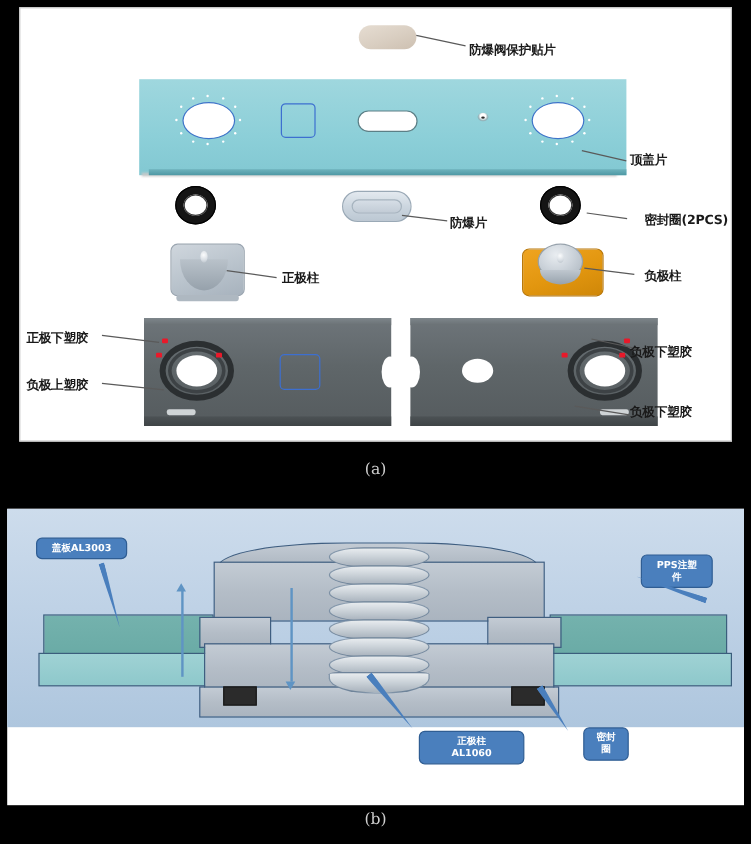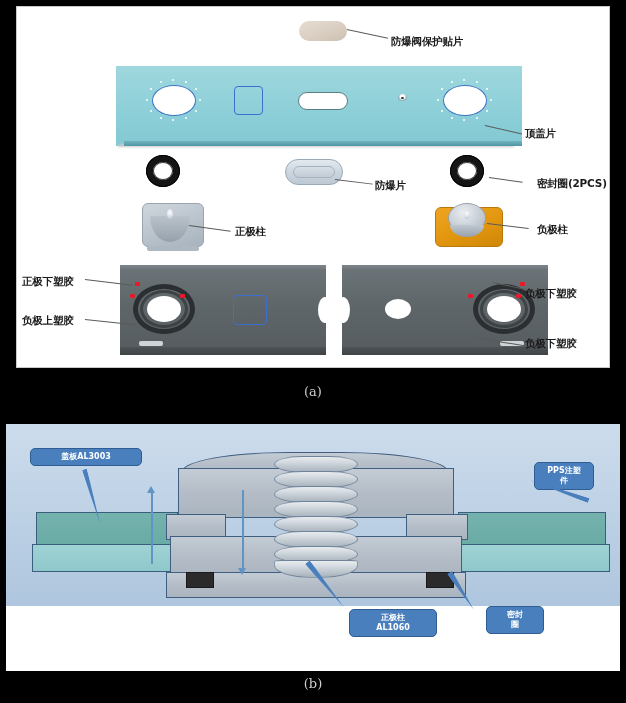--- a/index.html
+++ b/index.html
@@ -448,32 +448,32 @@
       </div>
 
       <div class="seal-blk" style="left:180px; top:148px; width:28px; height:16px;"></div>
       <div class="seal-blk" style="left:420px; top:148px; width:28px; height:16px;"></div>
 
       <div class="arrow-line" style="left:145px; top:68px; height:72px;"></div>
       <div class="arrow-head up" style="left:141px; top:62px;"></div>
       <div class="arrow-line" style="left:236px; top:66px; height:78px;"></div>
       <div class="arrow-head down" style="left:232px; top:144px;"></div>
 
-      <div class="callout" style="left:24px; top:24px; width:112px;">盖板AL3003</div>
+      <div class="callout" style="left:24px; top:24px; width:76px;">盖板AL3003</div>
       <div class="callout-tail" style="left:76px; top:46px; width:5px; height:56px; transform: rotate(-16deg); clip-path: polygon(0 0, 100% 0, 50% 100%);"></div>
 
       <div class="callout" style="left:528px; top:38px; width:60px;">PPS注塑
 件</div>
       <div class="callout-tail" style="left:525px; top:54px; width:62px; height:5px; transform: rotate(19deg); clip-path: polygon(0 50%, 100% 0, 100% 100%);"></div>
 
       <div class="callout" style="left:343px; top:185px; width:88px;">正极柱
 AL1060</div>
       <div class="callout-tail" style="left:299px; top:140px; width:6px; height:58px; transform: rotate(-39deg); clip-path: polygon(0 0, 100% 0, 50% 100%);"></div>
 
-      <div class="callout" style="left:480px; top:182px; width:58px;">密封
+      <div class="callout" style="left:480px; top:182px; width:38px;">密封
 圈</div>
       <div class="callout-tail" style="left:441px; top:150px; width:6px; height:44px; transform: rotate(-33deg); clip-path: polygon(0 0, 100% 0, 50% 100%);"></div>
 
     </div>
   </div>
 
   <div class="caption cap-b">(b)</div>
 
 </div>
 

